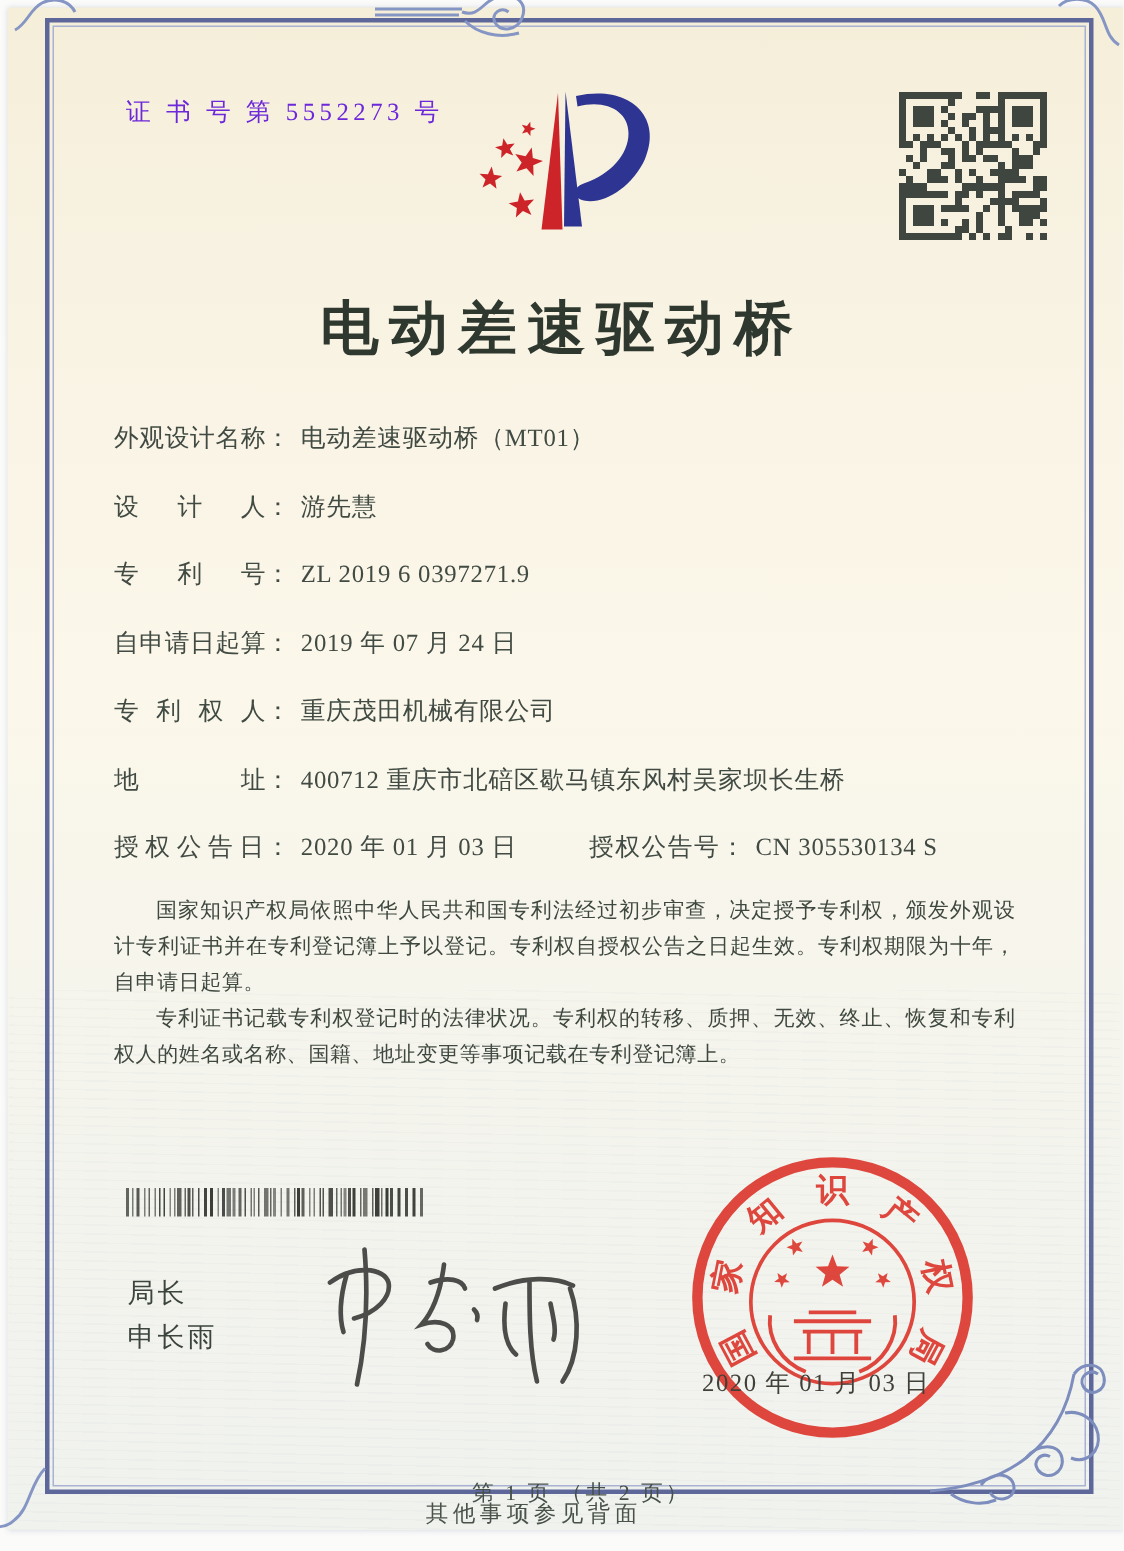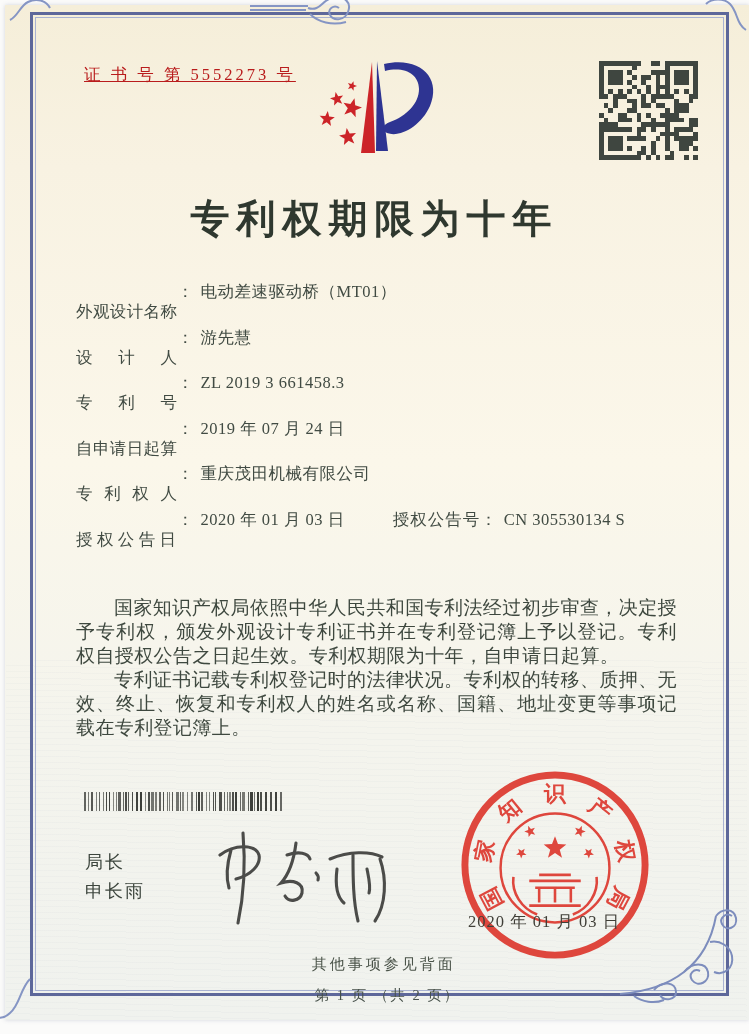--- a/index.html
+++ b/index.html
@@ -10,51 +10,51 @@
          background:linear-gradient(180deg,#f5eed9 0%,#f8f2e2 16%,#fbf7ea 45%,#f4f4ed 72%,#f0f2ee 100%);
          box-shadow:0 0 4px rgba(90,100,140,.25);}
   .waves{position:absolute;left:6px;right:2px;top:660px;height:360px;pointer-events:none;
          background:repeating-linear-gradient(1.2deg, rgba(125,140,165,.075) 0 1px, transparent 1px 6px);
          opacity:.55;}
   
   .frame{position:absolute;left:30px;top:12px;width:693px;height:978px;
          border:3px solid #5d679a;}
   .frame::after{content:"";position:absolute;inset:2px;border:1px solid #a9b2d2;}
   
-  .certno{position:absolute;left:84px;top:64px;font-size:16.5px;letter-spacing:3px;color:#b91c1c;text-decoration:underline;}
+  .certno{position:absolute;left:84px;top:64px;font-size:16.5px;letter-spacing:3px;color:#6d28d9;}
   .title{position:absolute;left:0;top:192px;width:100%;text-align:center;
          font-size:39px;font-weight:bold;letter-spacing:7px;color:#2f382f;}
   
   .fields{position:absolute;left:76px;top:281px;width:610px;color:#414b43;font-size:16.5px;}
   .frow{height:28px;margin-bottom:17.5px;white-space:nowrap;}
   .flabel{display:inline-block;width:101px;text-align:justify;text-align-last:justify;
-          text-justify:inter-character;vertical-align:top;margin-top:20px;}
+          text-justify:inter-character;vertical-align:top;}
   .fvalue{margin-left:7px;letter-spacing:.5px;}
   .grant-row{display:flex;}
   .grant-right{margin-left:48px;}
   .glabel{letter-spacing:1px;}
   
   .paras{position:absolute;left:76px;top:596px;width:601px;color:#3e483f;
-         font-size:19px;line-height:23.8px;text-align:justify;letter-spacing:.4px;}
+         font-size:14px;line-height:23.8px;text-align:justify;letter-spacing:.4px;}
   .paras p{margin:0 0 1px 0;text-indent:2em;}
   
   #barcode{position:absolute;left:84px;top:791px;}
   #qr{position:absolute;left:599px;top:61px;}
   
   #logo{position:absolute;left:300px;top:46px;}
   
   .signer{position:absolute;left:85px;top:848px;font-size:18px;color:#3c453d;line-height:29px;letter-spacing:2px;
           font-family:Liberation Serif, serif;}
   #signature{position:absolute;left:203px;top:830px;}
   #seal{position:absolute;left:456px;top:766px;opacity:.93;}
   .sealdate{position:absolute;left:468px;top:911px;font-size:16.5px;color:#403f38;letter-spacing:1px;z-index:6;}
   .pageno{position:absolute;left:0;top:986px;width:100%;text-align:center;
           font-size:14.5px;letter-spacing:2px;color:#46504a;padding-left:13px;}
-  .backnote{position:absolute;left:0;top:955px;width:95%;text-align:center;
-            font-size:15px;letter-spacing:3px;color:#4a5349;margin-left:28px;}
+  .backnote{position:absolute;left:0;top:1000px;width:95%;text-align:center;
+            font-size:15px;letter-spacing:3px;color:#4a5349;}
   .flourish{position:absolute;pointer-events:none;}
 </style>
 </head>
 <body>
 
 <div id="stage">
 
   <div class="paper"></div>
   <div class="waves"></div>
   <div class="frame"></div>
@@ -322,37 +322,40 @@
       <rect x="7" y="20" width="1" height="1" fill="#3f4640"></rect>
       <rect x="8" y="20" width="1" height="1" fill="#3f4640"></rect>
       <rect x="10" y="20" width="1" height="1" fill="#3f4640"></rect>
       <rect x="12" y="20" width="1" height="1" fill="#3f4640"></rect>
       <rect x="14" y="20" width="1" height="1" fill="#3f4640"></rect>
       <rect x="15" y="20" width="1" height="1" fill="#3f4640"></rect>
       <rect x="18" y="20" width="1" height="1" fill="#3f4640"></rect>
       <rect x="20" y="20" width="1" height="1" fill="#3f4640"></rect>
     </svg>
 
-  <div class="title">专利权期限为十年</div>
+  <div class="title">电动差速驱动桥</div>
 
   <div class="fields">
     <div class="frow">
       <span class="flabel">外观设计名称</span><span>：</span><span class="fvalue">电动差速驱动桥（MT01）</span>
     </div>
     <div class="frow">
       <span class="flabel">设计人</span><span>：</span><span class="fvalue">游先慧</span>
     </div>
     <div class="frow">
-      <span class="flabel">专利号</span><span>：</span><span class="fvalue">ZL 2019 3 661458.3</span>
+      <span class="flabel">专利号</span><span>：</span><span class="fvalue">ZL 2019 6 0397271.9</span>
     </div>
     <div class="frow">
       <span class="flabel">自申请日起算</span><span>：</span><span class="fvalue">2019 年 07 月 24 日</span>
     </div>
     <div class="frow">
       <span class="flabel">专利权人</span><span>：</span><span class="fvalue">重庆茂田机械有限公司</span>
+    </div>
+    <div class="frow">
+      <span class="flabel">地址</span><span>：</span><span class="fvalue">400712 重庆市北碚区歇马镇东风村吴家坝长生桥</span>
     </div>
     <div class="frow grant-row">
       <div>
         <span class="flabel glabel">授权公告日</span><span>：</span><span class="fvalue">2020 年 01 月 03 日</span>
       </div>
       <div class="grant-right">
         <span class="glabel">授权公告号</span><span>：</span><span class="fvalue">CN 305530134 S</span>
       </div>
     </div>
   </div>

